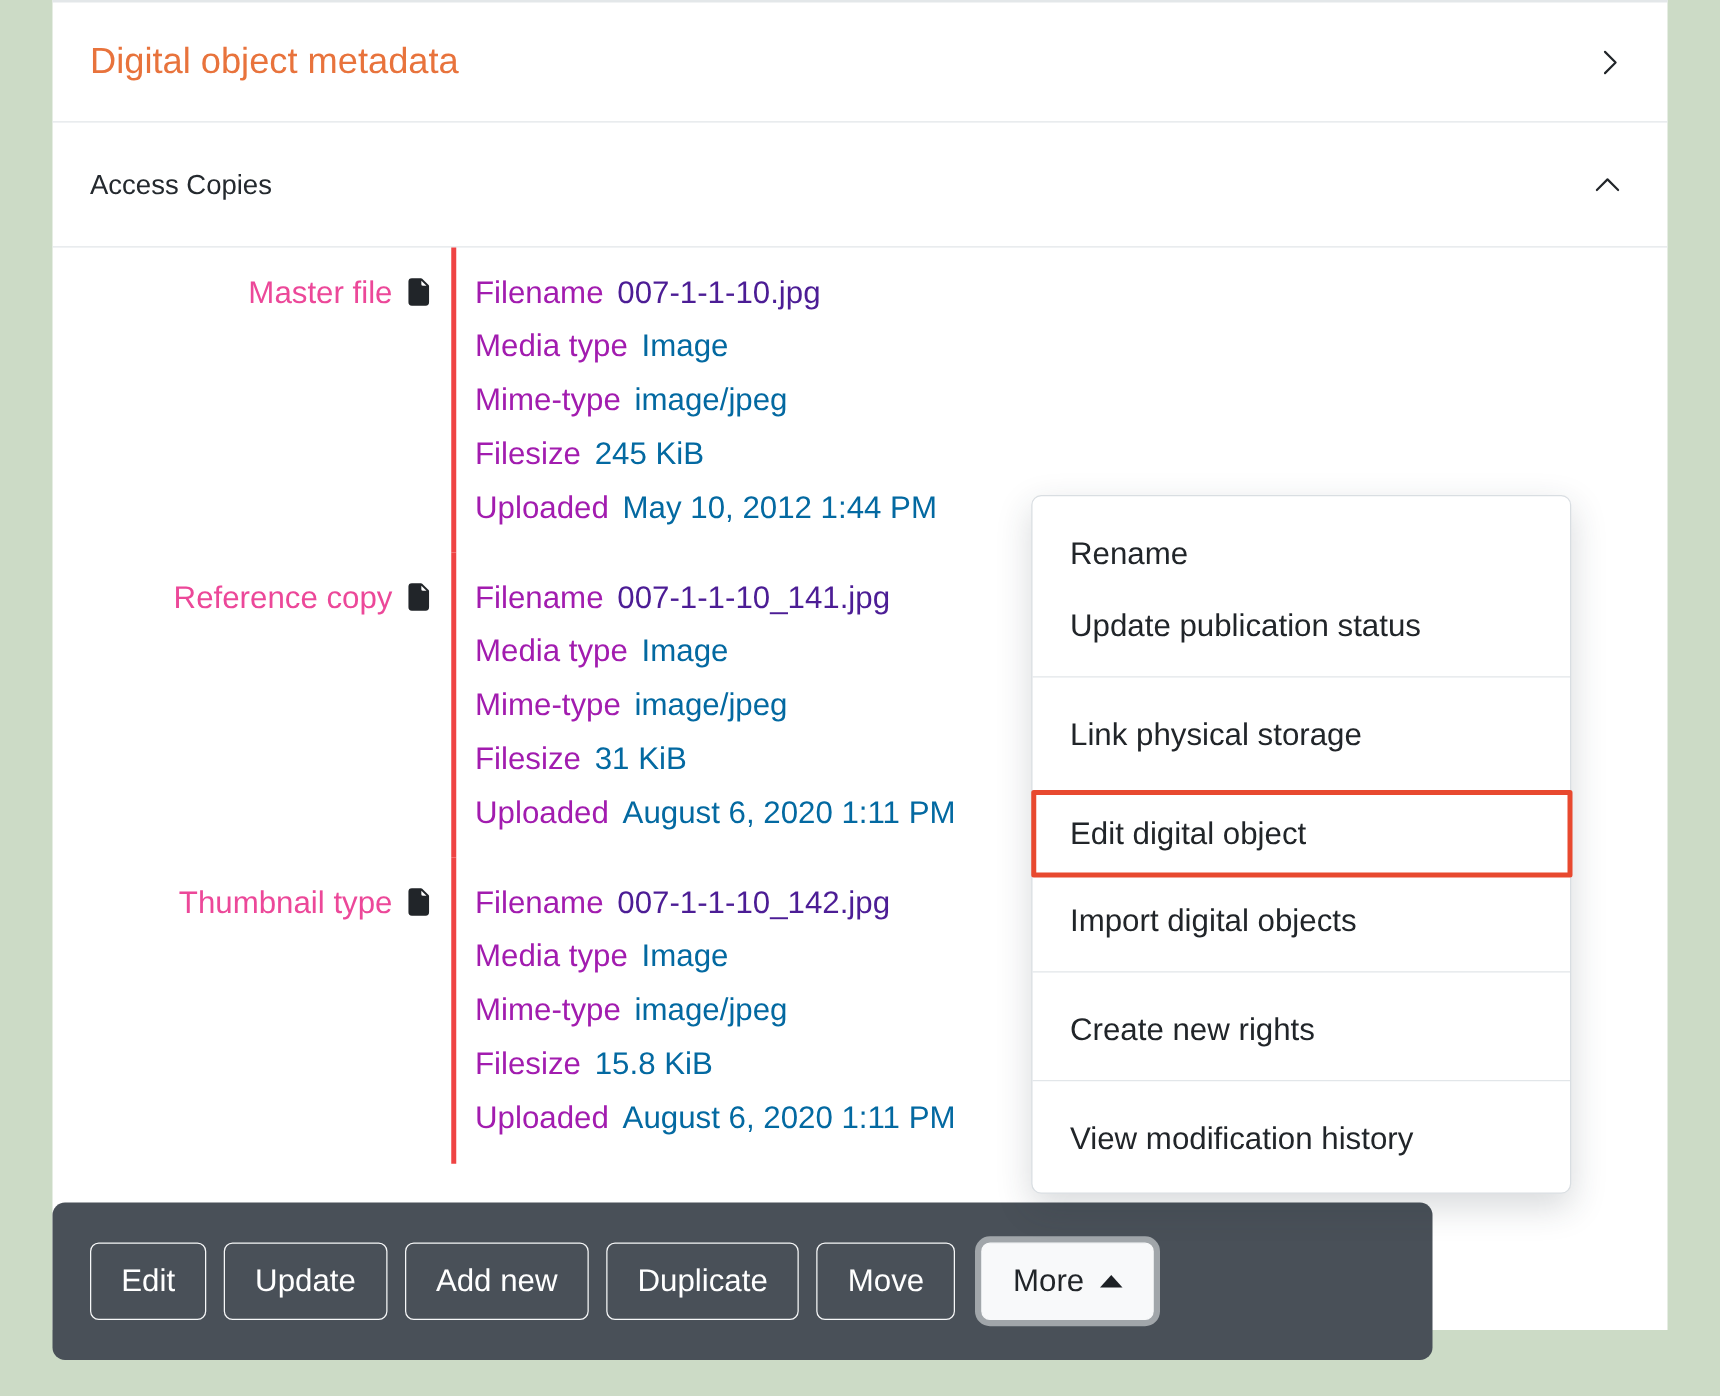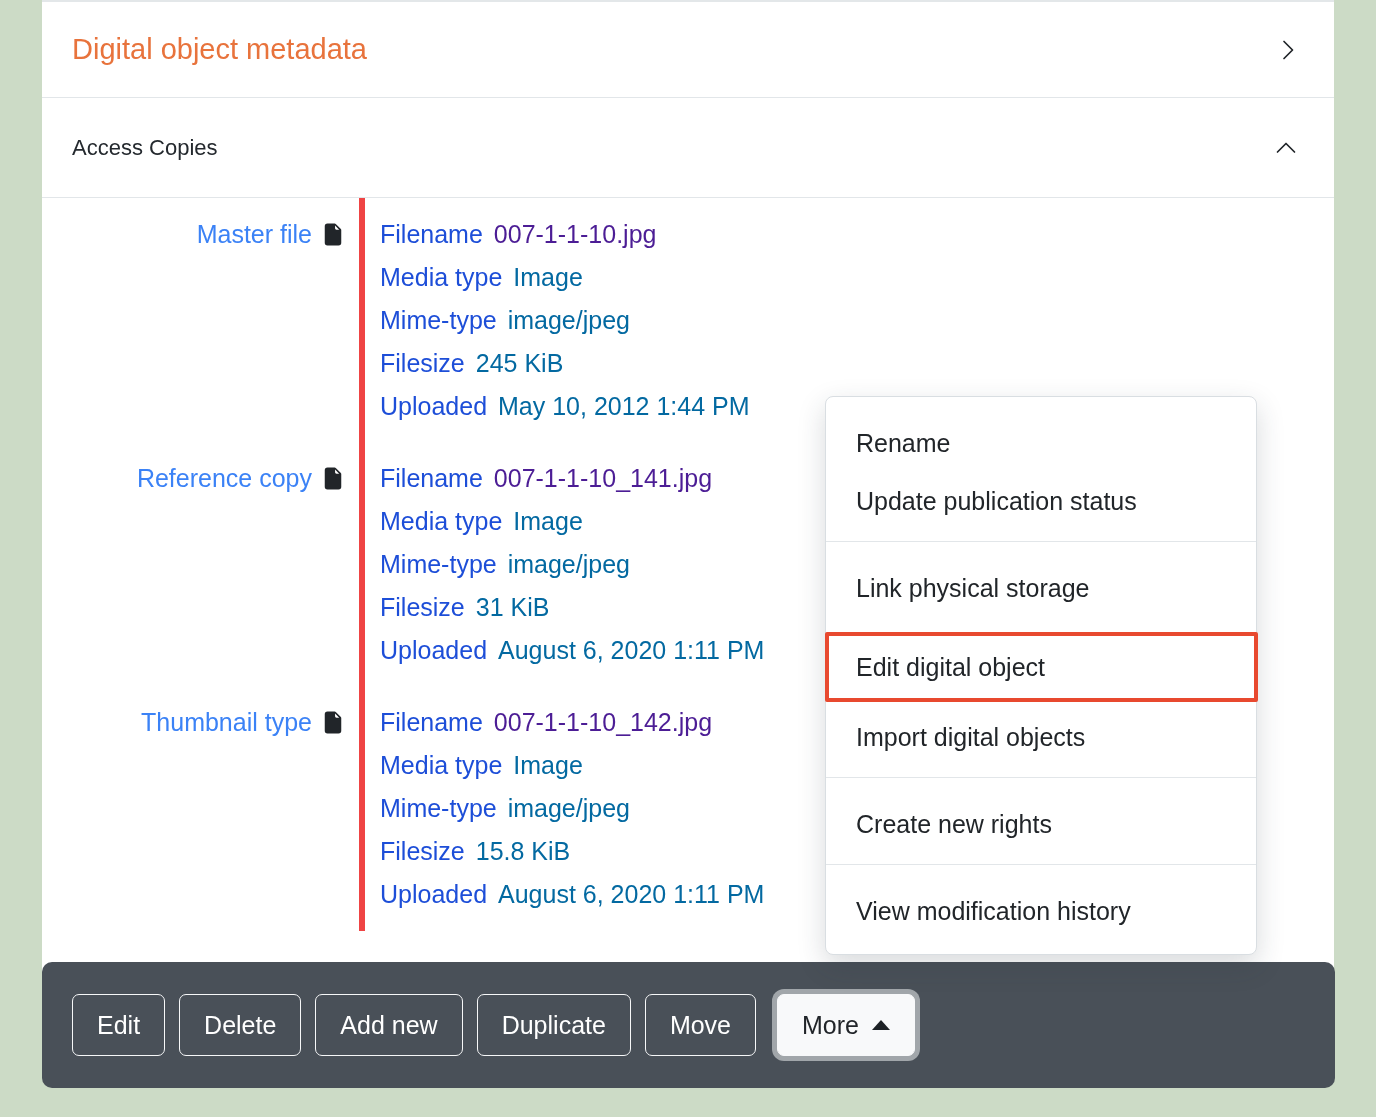--- a/index.html
+++ b/index.html
@@ -32,33 +32,33 @@
   .chev { display:block; }
 
   
   .copies {
     display:grid;
     grid-template-columns:323px 1fr;
     grid-template-rows:244px 244px 1fr;
     height:733px;
   }
   .copy-label {
-    border-right:6px solid #ef4444;
+    border-right:4px solid #ef4444;
     text-align:right;
     padding:15px 15px 0 0;
     font-size:25px; line-height:43px;
-    color:#3b82f6;
+    color:#ec4899;
     white-space:nowrap;
   }
   .file-ico { vertical-align:-5px; margin-left:10px; }
   .copy-fields {
     padding:15px 0 0 15px;
     font-size:25px; line-height:43px;
   }
-  .field-row .k { color:#1d4ed8; }
+  .field-row .k { color:#a21caf; }
   .field-row .v { color:#0369a1; margin-left:11px; }
   .field-row .v.link { color:#4c1d95; margin-left:11px; text-decoration:none; cursor:pointer; }
 
   
   .ctx-menu {
     position:absolute; left:825px; top:396px;
     width:432px;
     background:#ffffff;
     border:1px solid #d9dee2;
     border-radius:8px;
@@ -76,21 +76,21 @@
   .menu-item.highlighted {
     border:4px solid #e8492f;
     border-radius:2px;
     margin:15px -2px 6px -1px;
     padding:18px 27px;
   }
 
   
   .toolbar {
     position:absolute; left:42px; top:962px;
-    width:1293px; height:126px;
+    width:1104px; height:126px;
     background:#495058;
     border-radius:10px;
     display:flex; align-items:center;
     gap:14px;
     padding:0 30px;
     z-index:10;
   }
   .tb-btn {
     background:transparent;
     border:1px solid #f6f7f8;
@@ -176,21 +176,21 @@
       <div class="field-row"><span class="k">Mime-type</span><span class="v">image/jpeg</span></div>
       <div class="field-row"><span class="k">Filesize</span><span class="v">15.8 KiB</span></div>
       <div class="field-row"><span class="k">Uploaded</span><span class="v">August 6, 2020 1:11 PM</span></div>
     </div>
 
   </div>
 </div>
 
 <div class="toolbar">
   <button class="tb-btn">Edit</button>
-  <button class="tb-btn">Delete</button>
+  <button class="tb-btn">Update</button>
   <button class="tb-btn">Add new</button>
   <button class="tb-btn">Duplicate</button>
   <button class="tb-btn">Move</button>
   <button class="tb-btn more">
     <span>More</span>
     <span class="caret-up"></span>
   </button>
 </div>
 
 <div class="ctx-menu">

